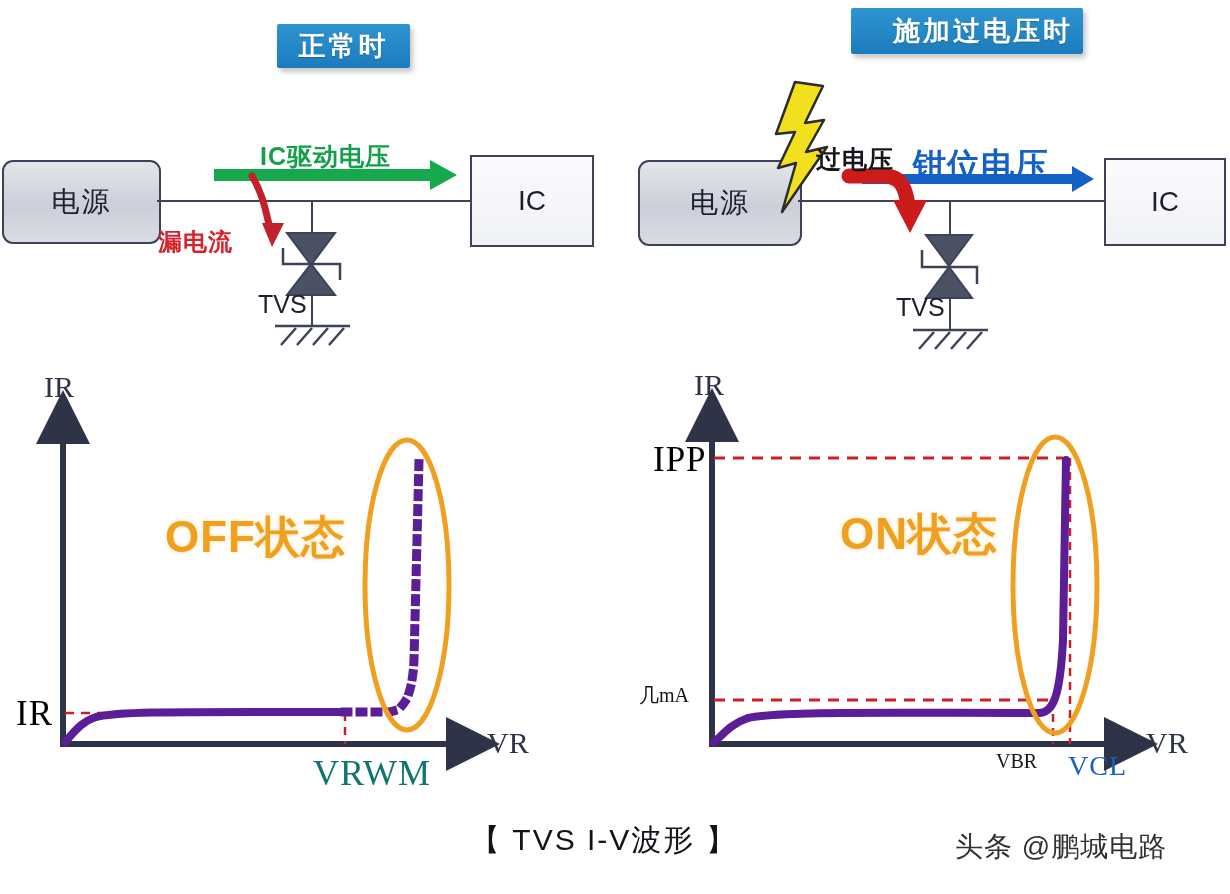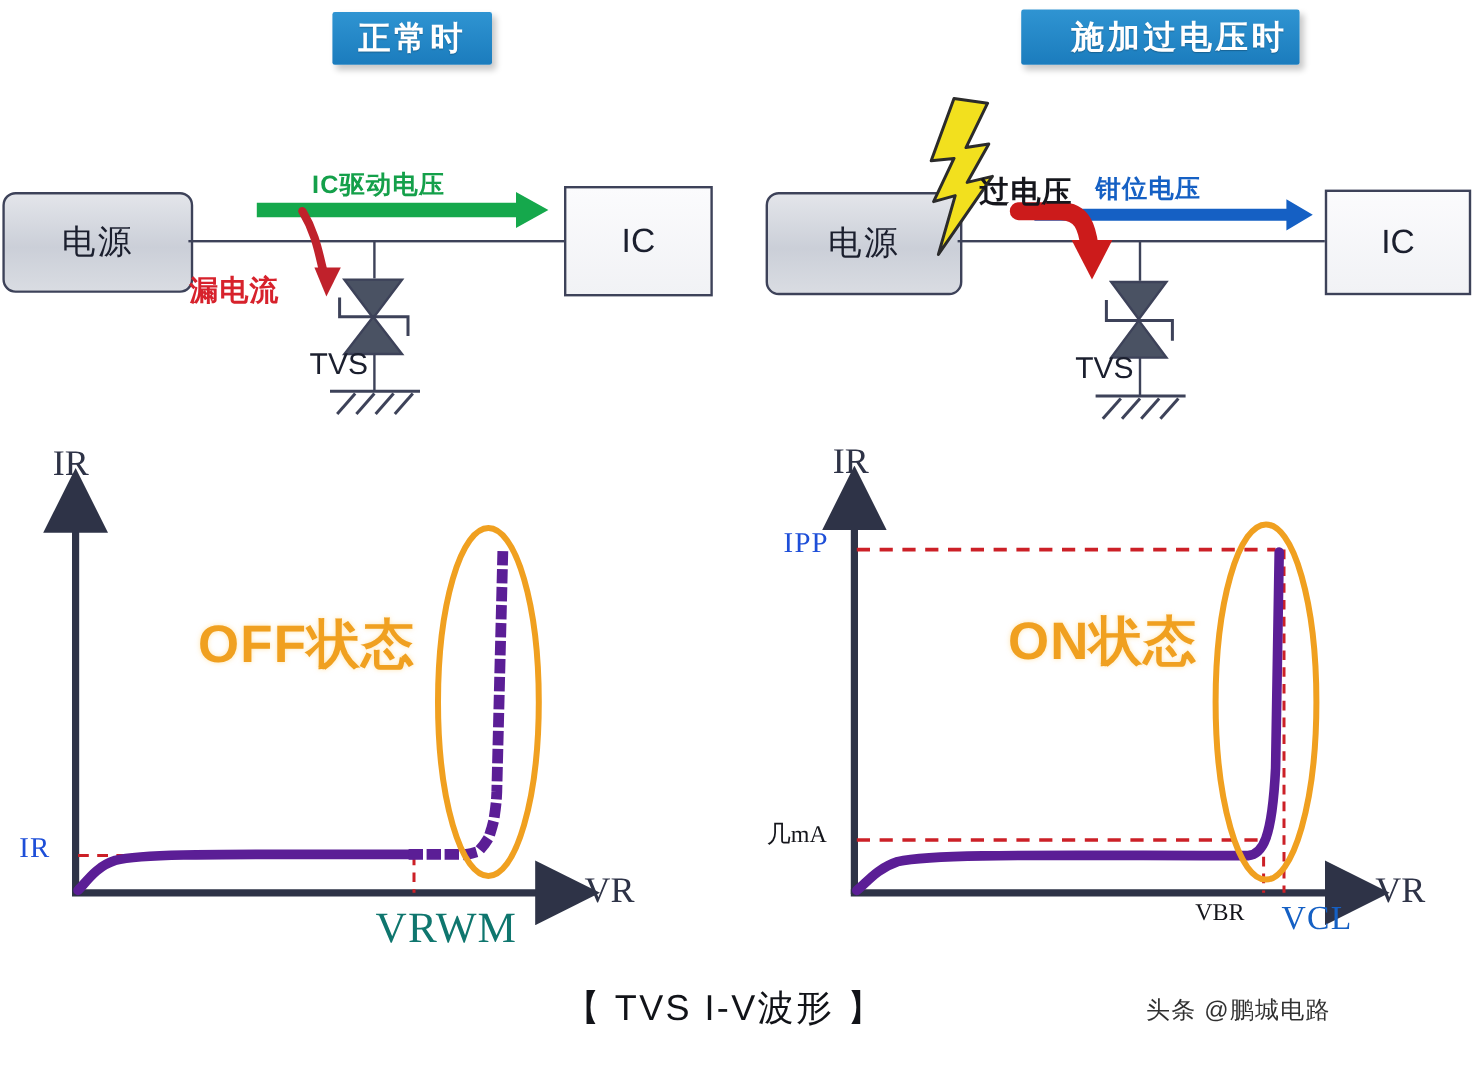--- a/index.html
+++ b/index.html
@@ -15,21 +15,21 @@
     position:absolute;
     background:linear-gradient(180deg,#2f94d2 0%,#1b7cbd 100%);
     color:#ffffff;
     font-size:27px;font-weight:bold;
     letter-spacing:3px;
     display:flex;align-items:center;justify-content:center;
     border-radius:2px;
     box-shadow:3px 4px 5px rgba(0,0,0,0.22);
     text-shadow:0 1px 1px rgba(0,0,0,0.25);
   }
-  #tab-normal{left:277px;top:10px;width:133px;height:44px;}
+  #tab-normal{left:277px;top:24px;width:133px;height:44px;}
   #tab-over{left:851px;top:8px;width:200px;height:46px;padding-left:32px;}
 
   
   .box{
     position:absolute;border:2px solid #3d4259;
     display:flex;align-items:center;justify-content:center;
     font-size:28px;color:#1b1f2e;
   }
   .box.src{
     background:linear-gradient(180deg,#e3e5ea 0%,#cbcfd8 55%,#d9dce2 100%);
@@ -48,50 +48,50 @@
   .wire{position:absolute;background:#3d4259;}
   .wire.h{height:2px;}
   .wire.v{width:2px;}
 
   
   .layer{position:absolute;left:0;top:0;width:1230px;height:894px;
          pointer-events:none;overflow:visible;}
 
   
   .lbl{position:absolute;white-space:nowrap;}
-  .lbl-green{color:#14a04a;font-size:21px;font-weight:bold;letter-spacing:1px;}
-  .lbl-blue{color:#1560c4;font-size:21px;font-weight:bold;letter-spacing:1px;}
+  .lbl-green{color:#14a04a;font-size:25px;font-weight:bold;letter-spacing:1px;}
+  .lbl-blue{color:#1560c4;font-size:33px;font-weight:bold;letter-spacing:1px;}
   .lbl-red{color:#d7222c;font-size:24px;font-weight:bold;letter-spacing:1px;}
   .lbl-dark{color:#1b1f2e;font-size:25px;}
   .lbl-black-cn{color:#15161c;font-size:25px;font-weight:bold;letter-spacing:1px;margin-top:47px;}
 
   
   .ax-name{position:absolute;color:#2e3347;font-size:30px;font-family:"Liberation Serif","DejaVu Serif",serif;}
-  .tick-red{position:absolute;color:#1d4ed8;font-size:24px;
+  .tick-red{position:absolute;color:#000000;font-size:35px;
             font-family:"Liberation Serif","DejaVu Serif",serif;
             font-variant:small-caps;letter-spacing:1px;}
   .tick-black{position:absolute;color:#15161c;font-size:20px;
             font-family:"Liberation Serif","DejaVu Serif",serif;}
   .tick-green{position:absolute;color:#0f766e;font-size:36px;
             font-family:"Liberation Serif","DejaVu Serif",serif;
             font-variant:small-caps;letter-spacing:1px;}
   .tick-blue{position:absolute;color:#1560c4;font-size:28px;
             font-family:"Liberation Serif","DejaVu Serif",serif;
             font-variant:small-caps;letter-spacing:1px;}
   .state-lbl{position:absolute;color:#f0a020;font-size:44px;font-weight:bold;
              letter-spacing:1px;text-shadow:0 0 4px rgba(255,210,120,.6);}
 
   
   #caption{
     position:absolute;left:470px;top:820px;
     font-size:30px;color:#111318;letter-spacing:2px;font-weight:500;
   }
   #watermark{
     position:absolute;left:955px;top:828px;
-    font-size:20px;color:#1a1a1a;letter-spacing:1px;opacity:.9;
+    font-size:28px;color:#1a1a1a;letter-spacing:1px;opacity:.9;
   }
 </style>
 </head>
 <body>
 
 <div class="root">
 
   <div class="tab" id="tab-normal">正常时</div>
   <div class="tab" id="tab-over">施加过电压时</div>
 

